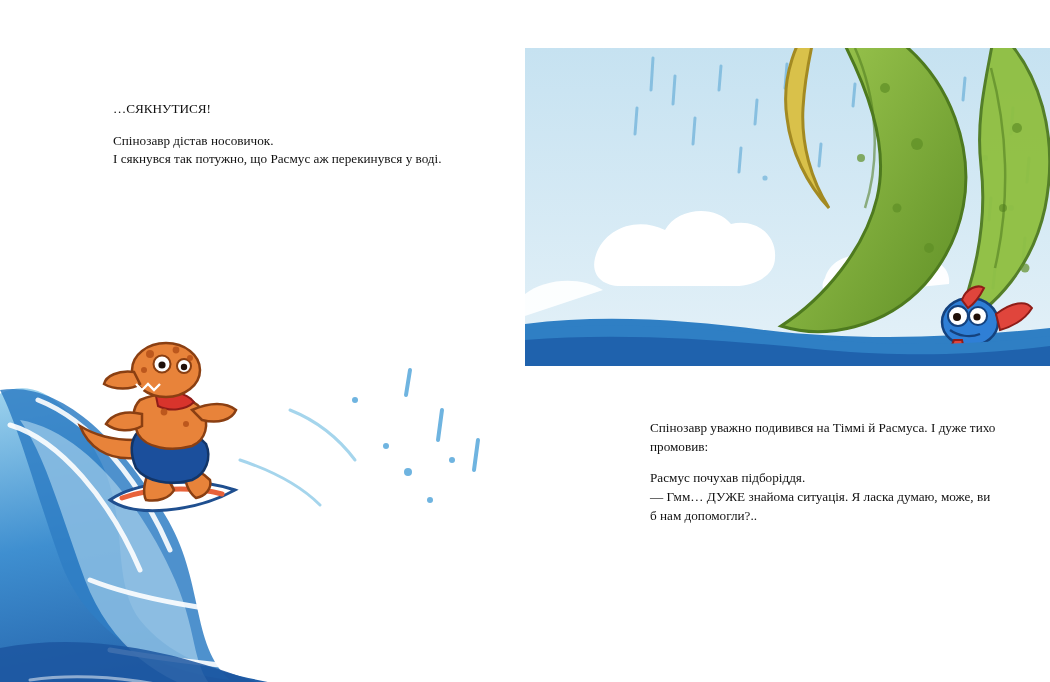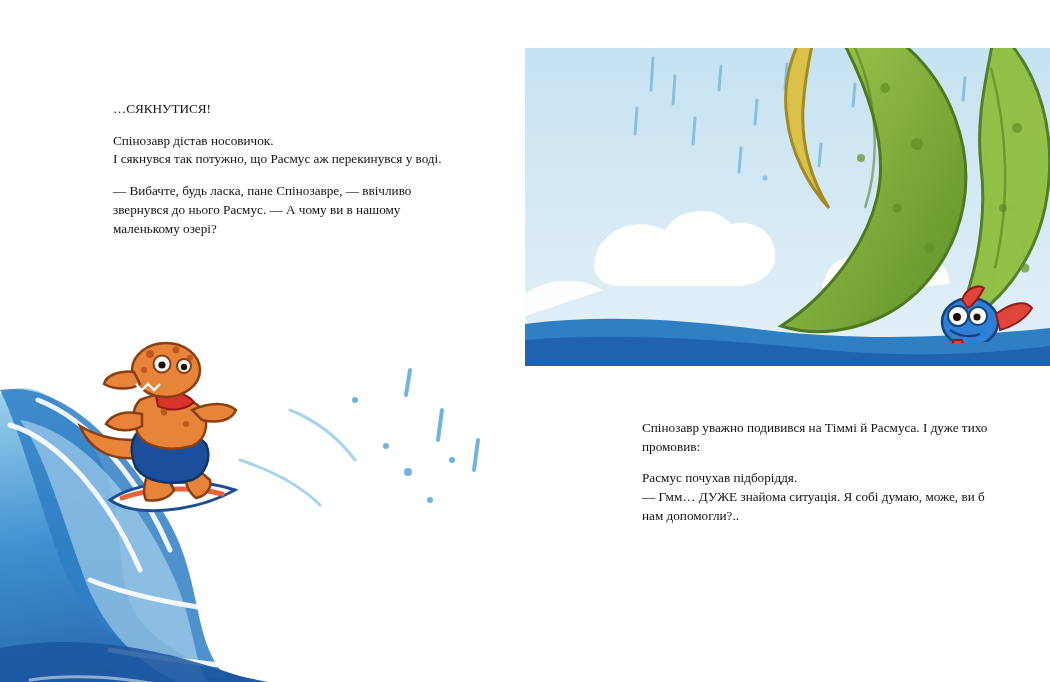--- a/index.html
+++ b/index.html
@@ -57,41 +57,40 @@
   }
   .scene {
     position: absolute;
     left: 0; top: 0;
     width: 525px; height: 318px;
     overflow: hidden;
     background: #cfe6f2;
   }
   .right-text {
     position: absolute;
-    left: 117px;
+    left: 125px;
     top: 371px;
     width: 350px;
     font-size: 13.2px;
     line-height: 1.42;
     color: #111111;
   }
   .right-text p { margin: 0 0 13px 0; }
 </style>
 </head>
 <body>
 
 <div id="page">
 
   <div class="left-page">
 
     <div class="left-text">
       <p>…СЯКНУТИСЯ!</p>
       <p style="white-space:pre-line">Спінозавр дістав носовичок.
 І сякнувся так потужно, що Расмус аж перекинувся у воді.</p>
-      <p>— Вибачте, будь ласка, пане Спінозавре, — ввічливо звернувся до нього Расмус. — А чому ви в нашому маленькому озері?</p>
     </div>
 
     <div class="water">
       <svg width="545" height="480" viewBox="0 0 545 480" xmlns="http://www.w3.org/2000/svg">
         <defs>
           <linearGradient id="wgrad" x1="0" y1="0" x2="0.3" y2="1">
             <stop offset="0%" stop-color="#9fd4ee"></stop>
             <stop offset="45%" stop-color="#3f8fd0"></stop>
             <stop offset="100%" stop-color="#1c56a0"></stop>
           </linearGradient>
@@ -381,17 +380,17 @@
 
           <path d="M0,282 C90,272 180,280 280,290 C380,300 460,296 525,288 L525,318 L0,318 Z" fill="#2f7fc4"></path>
           <path d="M0,292 C100,284 200,292 300,302 C390,310 460,306 525,298 L525,318 L0,318 Z" fill="#1f62ad"></path>
         </g>
       </svg>
     </div>
 
     <div class="right-text">
       <p>Спінозавр уважно подивився на Тіммі й Расмуса. І дуже тихо промовив:</p>
       <p style="white-space:pre-line">Расмус почухав підборіддя.
-— Гмм… ДУЖЕ знайома ситуація. Я собі думаю, може, ви б нам допомогли?..</p>
+— Гмм… ДУЖЕ знайома ситуація. Я ласка думаю, може, ви б нам допомогли?..</p>
     </div>
 
   </div>
 </div>
 
 </body></html>

